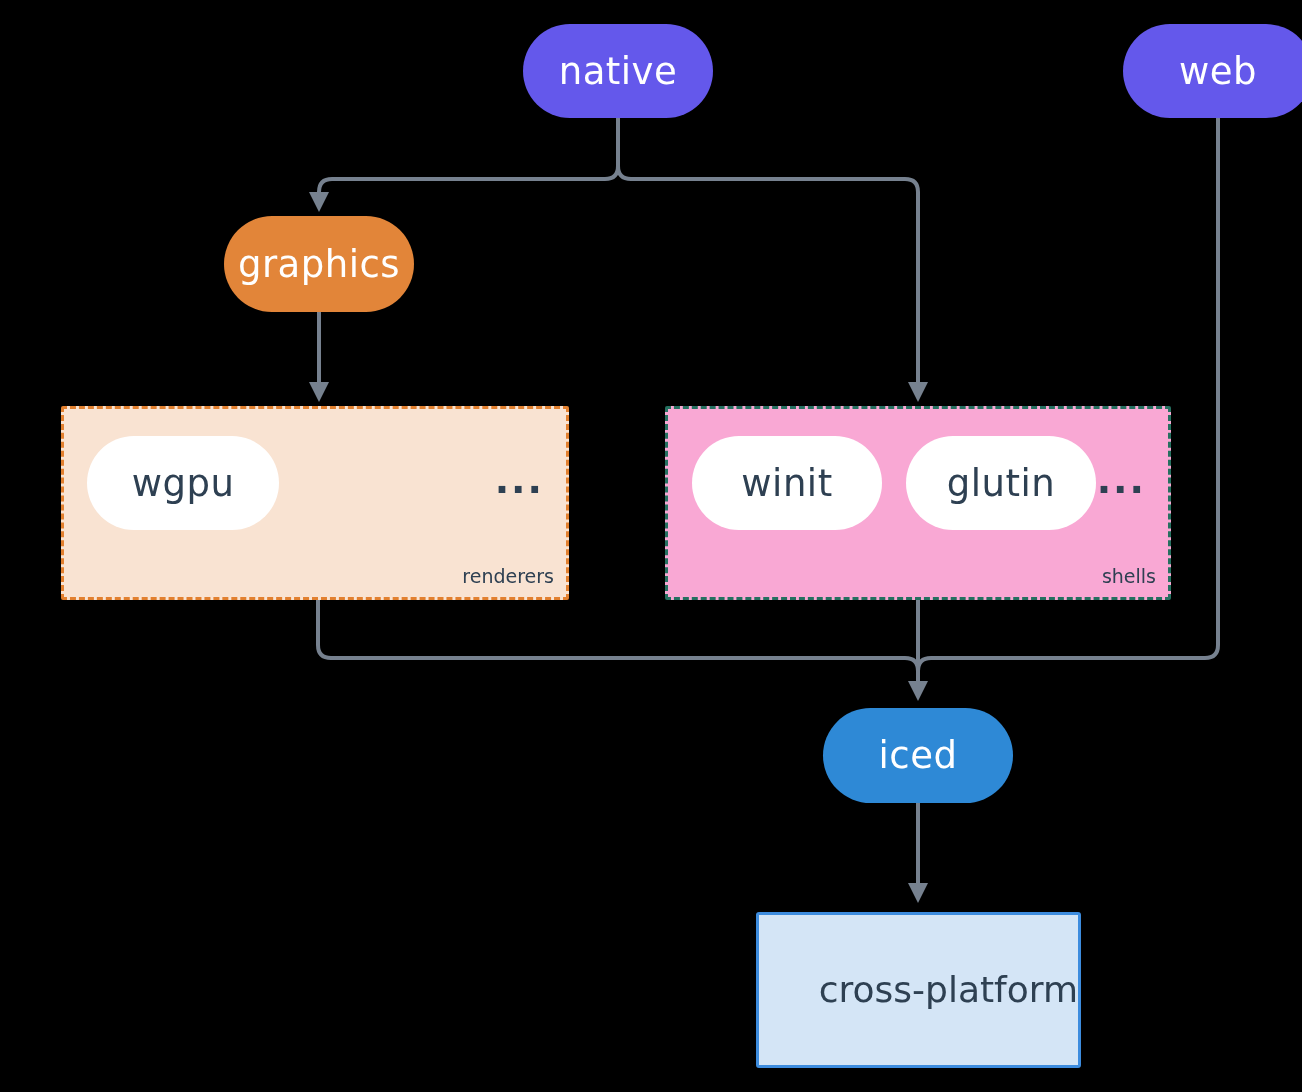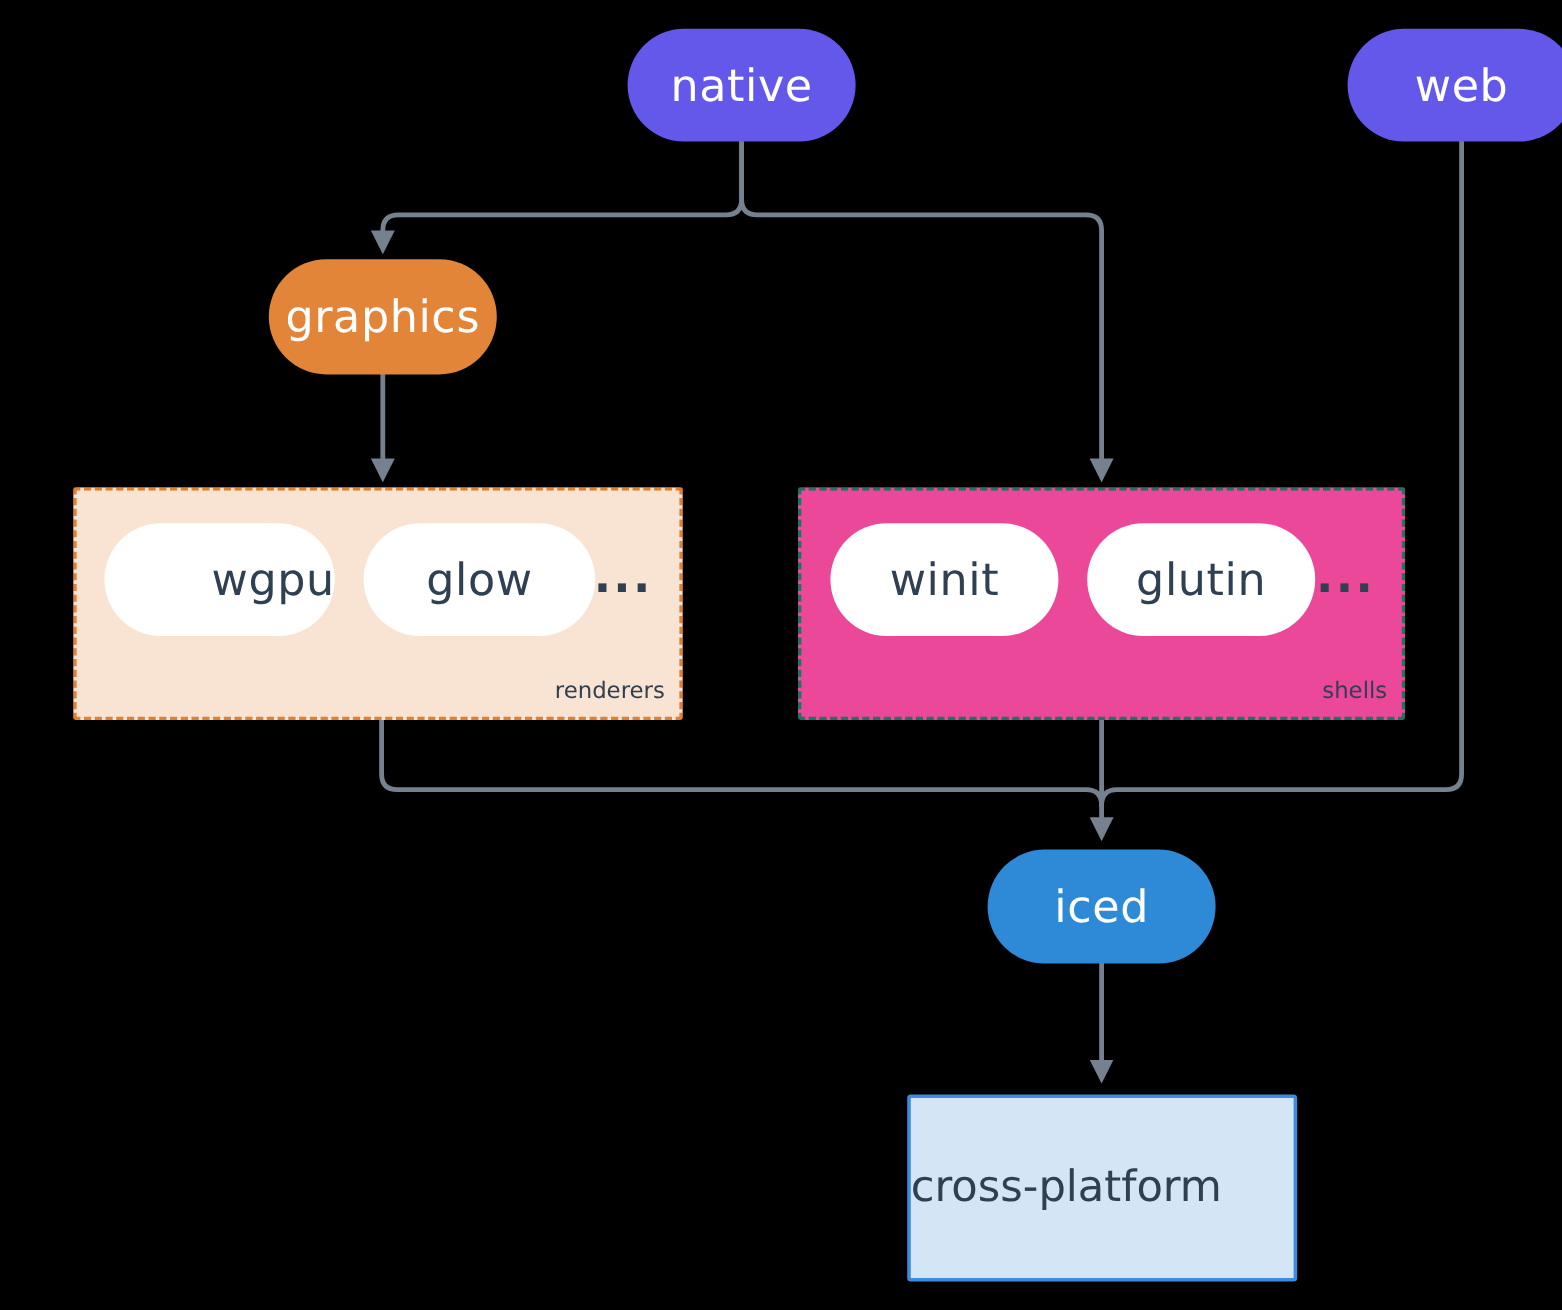--- a/index.html
+++ b/index.html
@@ -55,21 +55,21 @@
     z-index: 2;
   }
   .group-box.renderers {
     left: 25px; top: 406px;
     background: #F9E3D2;
     border: 3px dashed #E2802F;
   }
   .group-box.shells {
     left: 629px; top: 406px;
     width: 506px;
-    background: #ec4899;
+    background: #f9a8d4;
     border: 3px dashed #257060;
   }
   .group-box .pill { position: absolute; }
   .group-label {
     position: absolute;
     right: 12px;
     bottom: 10px;
     font-size: 19px;
     color: #2E4052;
   }
@@ -88,32 +88,32 @@
   .app-box {
     position: absolute;
     left: 720px; top: 912px;
     width: 325px; height: 156px;
     box-sizing: border-box;
     background: #D4E5F6;
     border: 3px solid #3D8CDE;
     border-radius: 3px;
     display: flex;
     flex-direction: column;
-    align-items: flex-start;
+    align-items: flex-end;
     justify-content: center;
     font-size: 36px;
     line-height: 48px;
     color: #2E4052;
     z-index: 2;
   }
   #node-native   { left: 487px;  top: 24px; }
   #node-web      { left: 1087px; top: 24px; }
   #node-graphics { left: 188px;  top: 216px; height: 96px; }
   #node-iced     { left: 787px;  top: 708px; height: 95px; }
-  #pill-wgpu   { left: 23px;  top: 27px; width: 192px; justify-content: flex-end; }
+  #pill-wgpu   { left: 23px;  top: 27px; width: 192px; }
   #pill-glow   { left: 239px; top: 27px; width: 193px; }
   #pill-winit  { left: 24px;  top: 27px; }
   #pill-glutin { left: 238px; top: 27px; }
 </style>
 </head>
 <body>
 
 <div class="canvas">
 
   <svg class="edges-svg" width="1302" height="1092" viewBox="0 0 1302 1092" aria-hidden="true">
@@ -140,23 +140,20 @@
   </div>
 
   <div class="pill orange" id="node-graphics">
     <span>graphics</span>
   </div>
 
   <div class="group-box renderers">
     <div class="pill white" id="pill-wgpu">
       <span>wgpu</span>
     </div>
-    <div class="pill white" id="pill-glow">
-      <span>glow</span>
-    </div>
     <span class="ellipsis">...</span>
     <span class="group-label">renderers</span>
   </div>
 
   <div class="group-box shells">
     <div class="pill white" id="pill-winit">
       <span>winit</span>
     </div>
     <div class="pill white" id="pill-glutin">
       <span>glutin</span>

